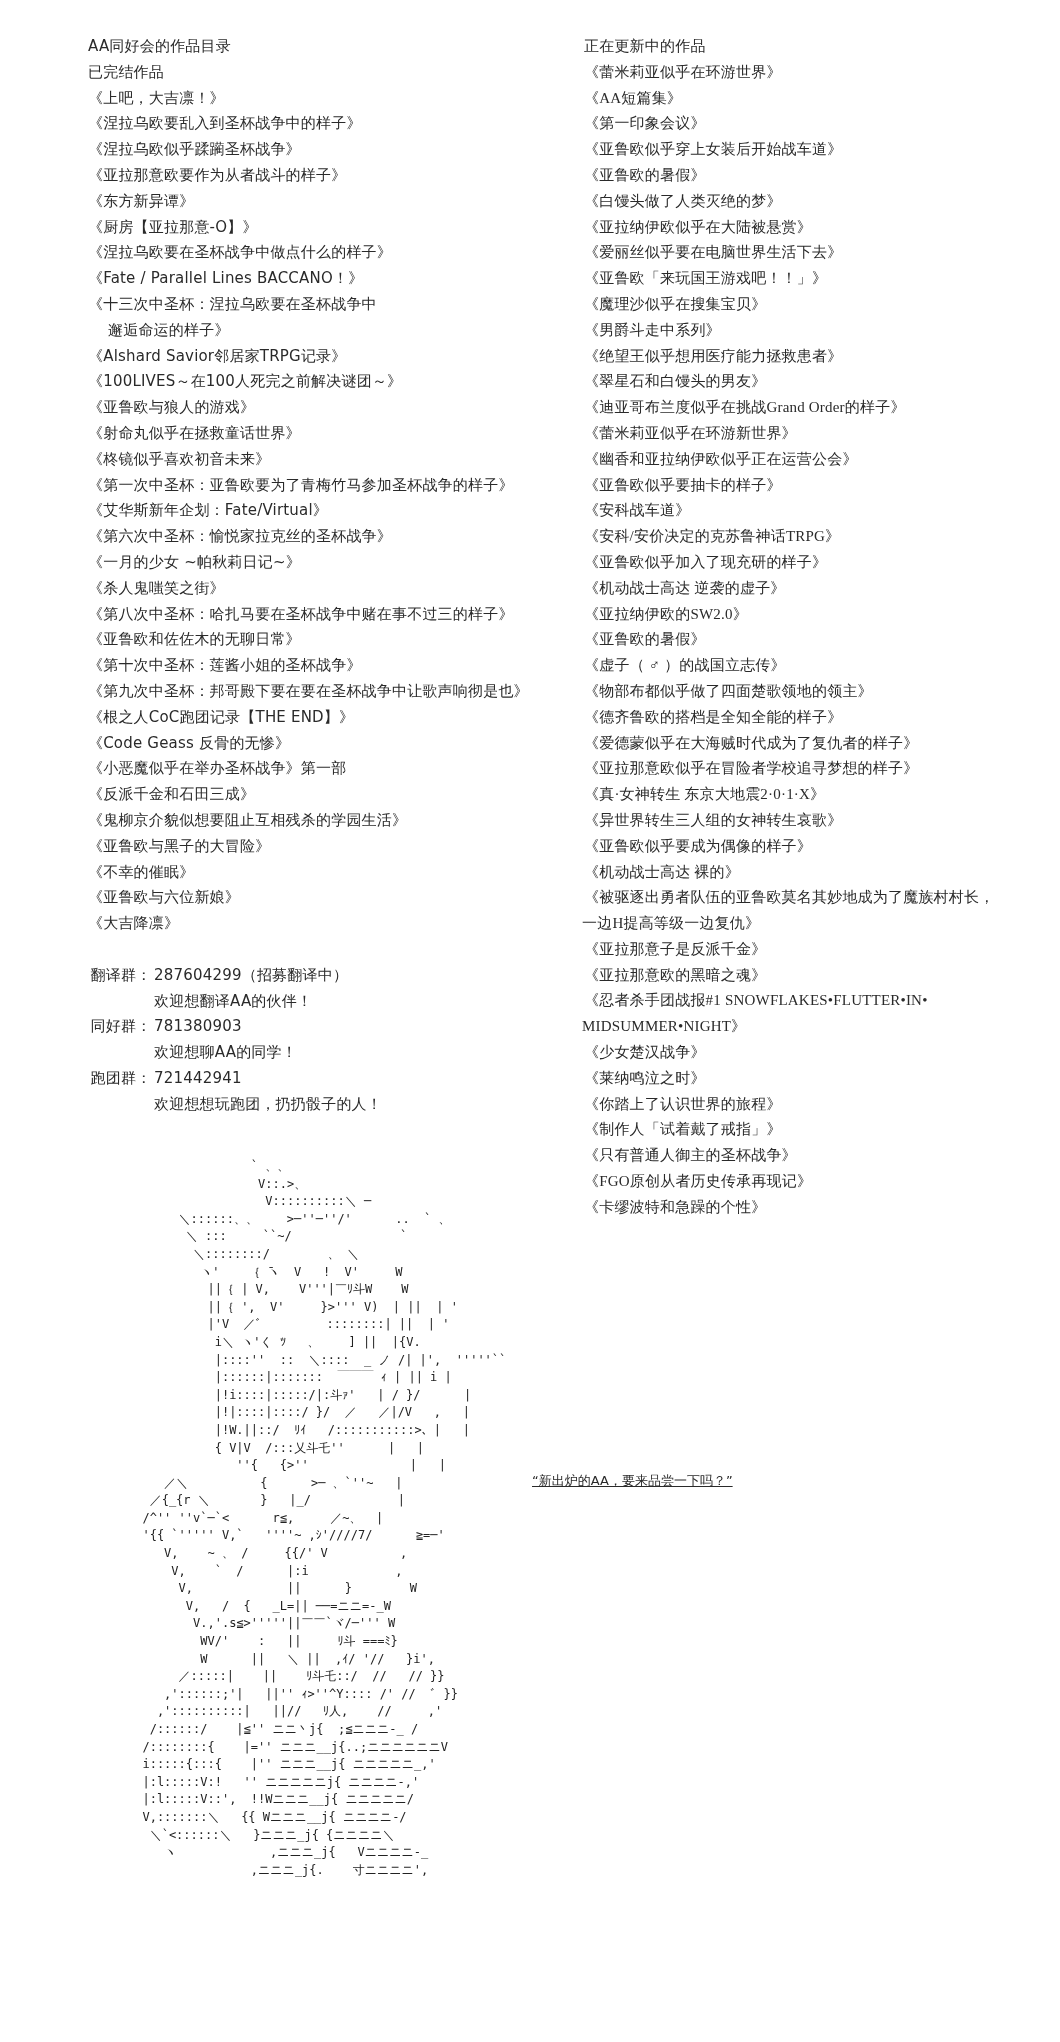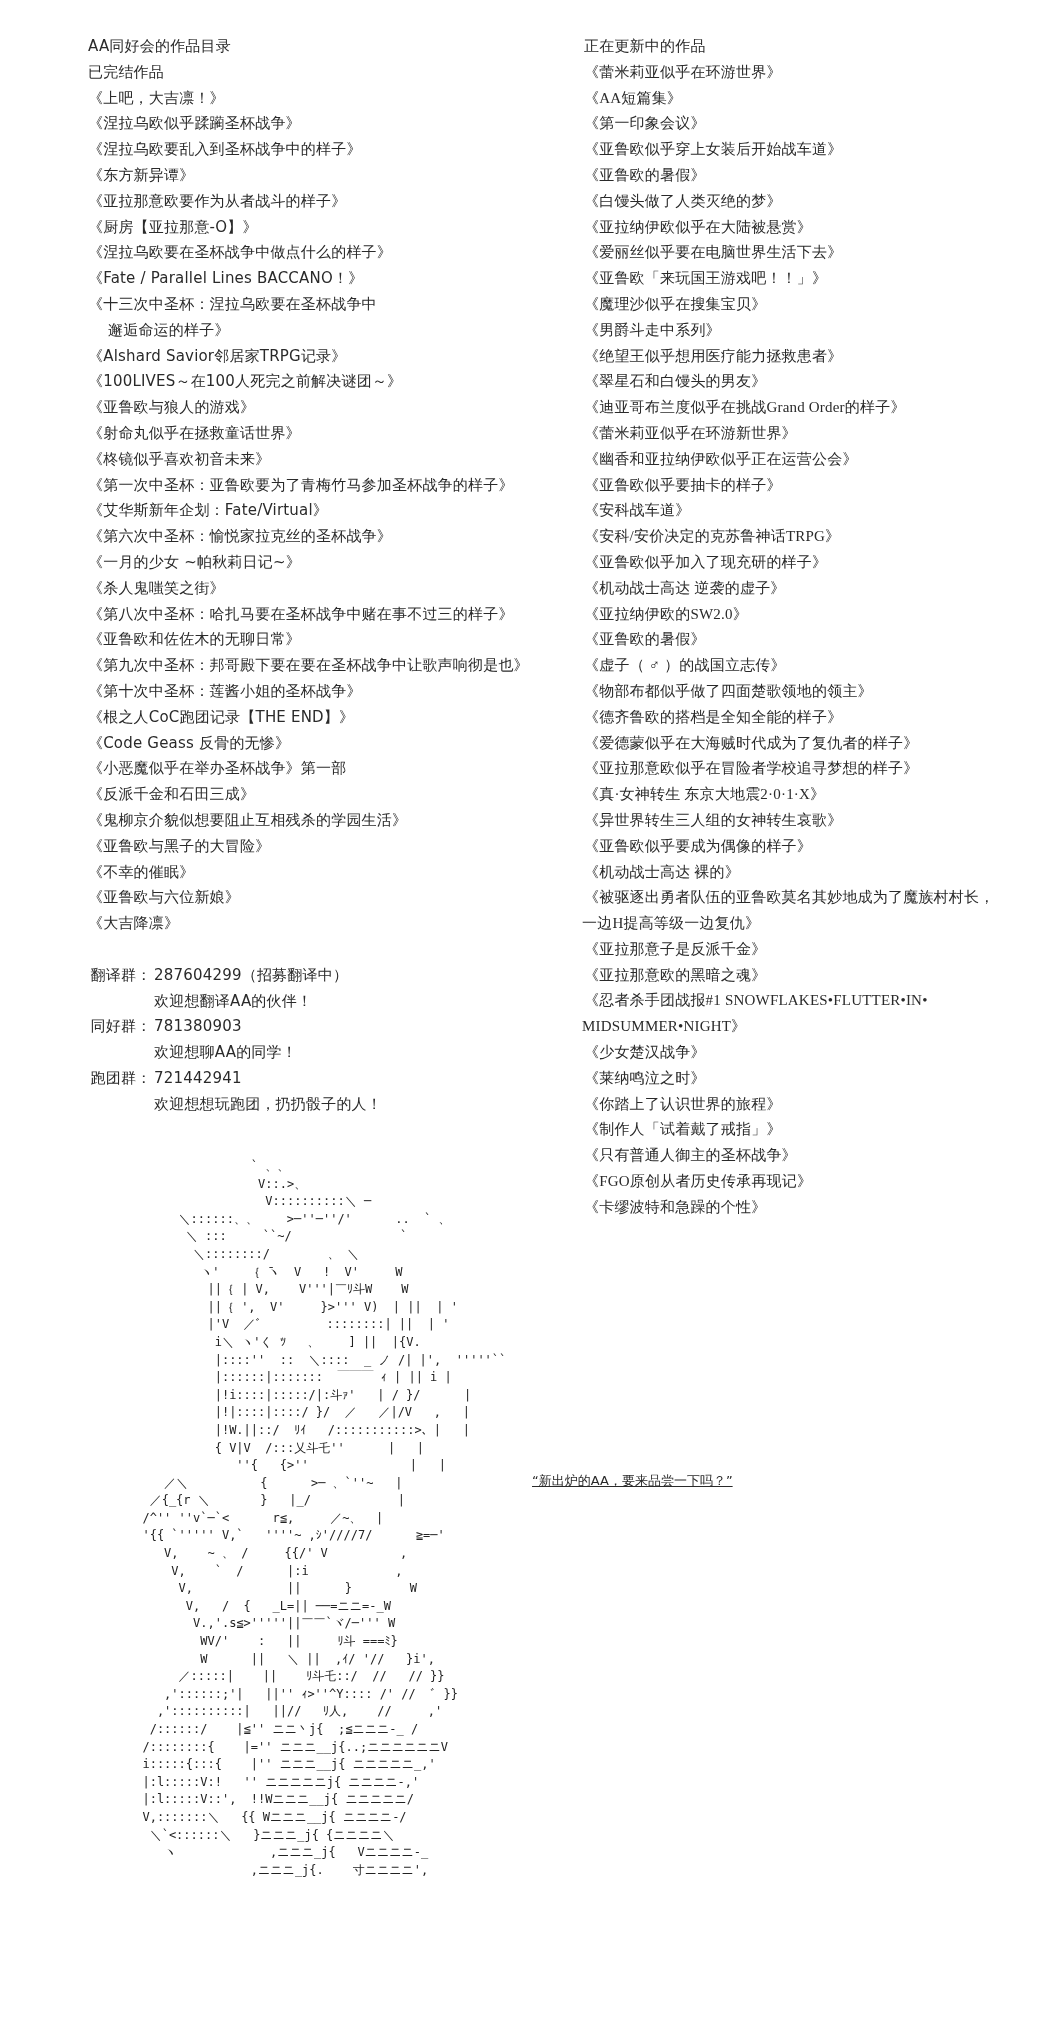--- a/index.html
+++ b/index.html
@@ -33,43 +33,43 @@
   }
 </style>
 </head>
 <body>
 
 <div class="col col-left">
   <div class="line">AA同好会的作品目录</div>
   <div class="line">已完结作品</div>
   <div id="completed-list">
       <div class="line">《上吧，大吉凛！》</div>
+      <div class="line">《涅拉乌欧要乱入到圣杯战争中的样子》</div>
       <div class="line">《涅拉乌欧似乎蹂躏圣杯战争》</div>
-      <div class="line">《涅拉乌欧要乱入到圣杯战争中的样子》</div>
+      <div class="line">《亚拉那意欧要作为从者战斗的样子》</div>
       <div class="line">《东方新异谭》</div>
-      <div class="line">《亚拉那意欧要作为从者战斗的样子》</div>
       <div class="line">《厨房【亚拉那意-O】》</div>
       <div class="line">《涅拉乌欧要在圣杯战争中做点什么的样子》</div>
       <div class="line">《Fate / Parallel Lines BACCANO！》</div>
       <div class="line">《十三次中圣杯：涅拉乌欧要在圣杯战争中</div>
       <div class="line indent">邂逅命运的样子》</div>
       <div class="line">《Alshard Savior邻居家TRPG记录》</div>
       <div class="line">《100LIVES～在100人死完之前解决谜团～》</div>
       <div class="line">《亚鲁欧与狼人的游戏》</div>
       <div class="line">《射命丸似乎在拯救童话世界》</div>
       <div class="line">《柊镜似乎喜欢初音未来》</div>
       <div class="line">《第一次中圣杯：亚鲁欧要为了青梅竹马参加圣杯战争的样子》</div>
       <div class="line">《艾华斯新年企划：Fate/Virtual》</div>
       <div class="line">《第六次中圣杯：愉悦家拉克丝的圣杯战争》</div>
       <div class="line">《一月的少女 ~帕秋莉日记~》</div>
       <div class="line">《杀人鬼嗤笑之街》</div>
       <div class="line">《第八次中圣杯：哈扎马要在圣杯战争中赌在事不过三的样子》</div>
       <div class="line">《亚鲁欧和佐佐木的无聊日常》</div>
+      <div class="line">《第十次中圣杯：莲酱小姐的圣杯战争》</div>
       <div class="line">《第九次中圣杯：邦哥殿下要在要在圣杯战争中让歌声响彻是也》</div>
-      <div class="line">《第十次中圣杯：莲酱小姐的圣杯战争》</div>
       <div class="line">《根之人CoC跑团记录【THE END】》</div>
       <div class="line">《Code Geass 反骨的无惨》</div>
       <div class="line">《小恶魔似乎在举办圣杯战争》第一部</div>
       <div class="line">《反派千金和石田三成》</div>
       <div class="line">《鬼柳京介貌似想要阻止互相残杀的学园生活》</div>
       <div class="line">《亚鲁欧与黑子的大冒险》</div>
       <div class="line">《不幸的催眠》</div>
       <div class="line">《亚鲁欧与六位新娘》</div>
       <div class="line">《大吉降凛》</div>
     </div>

